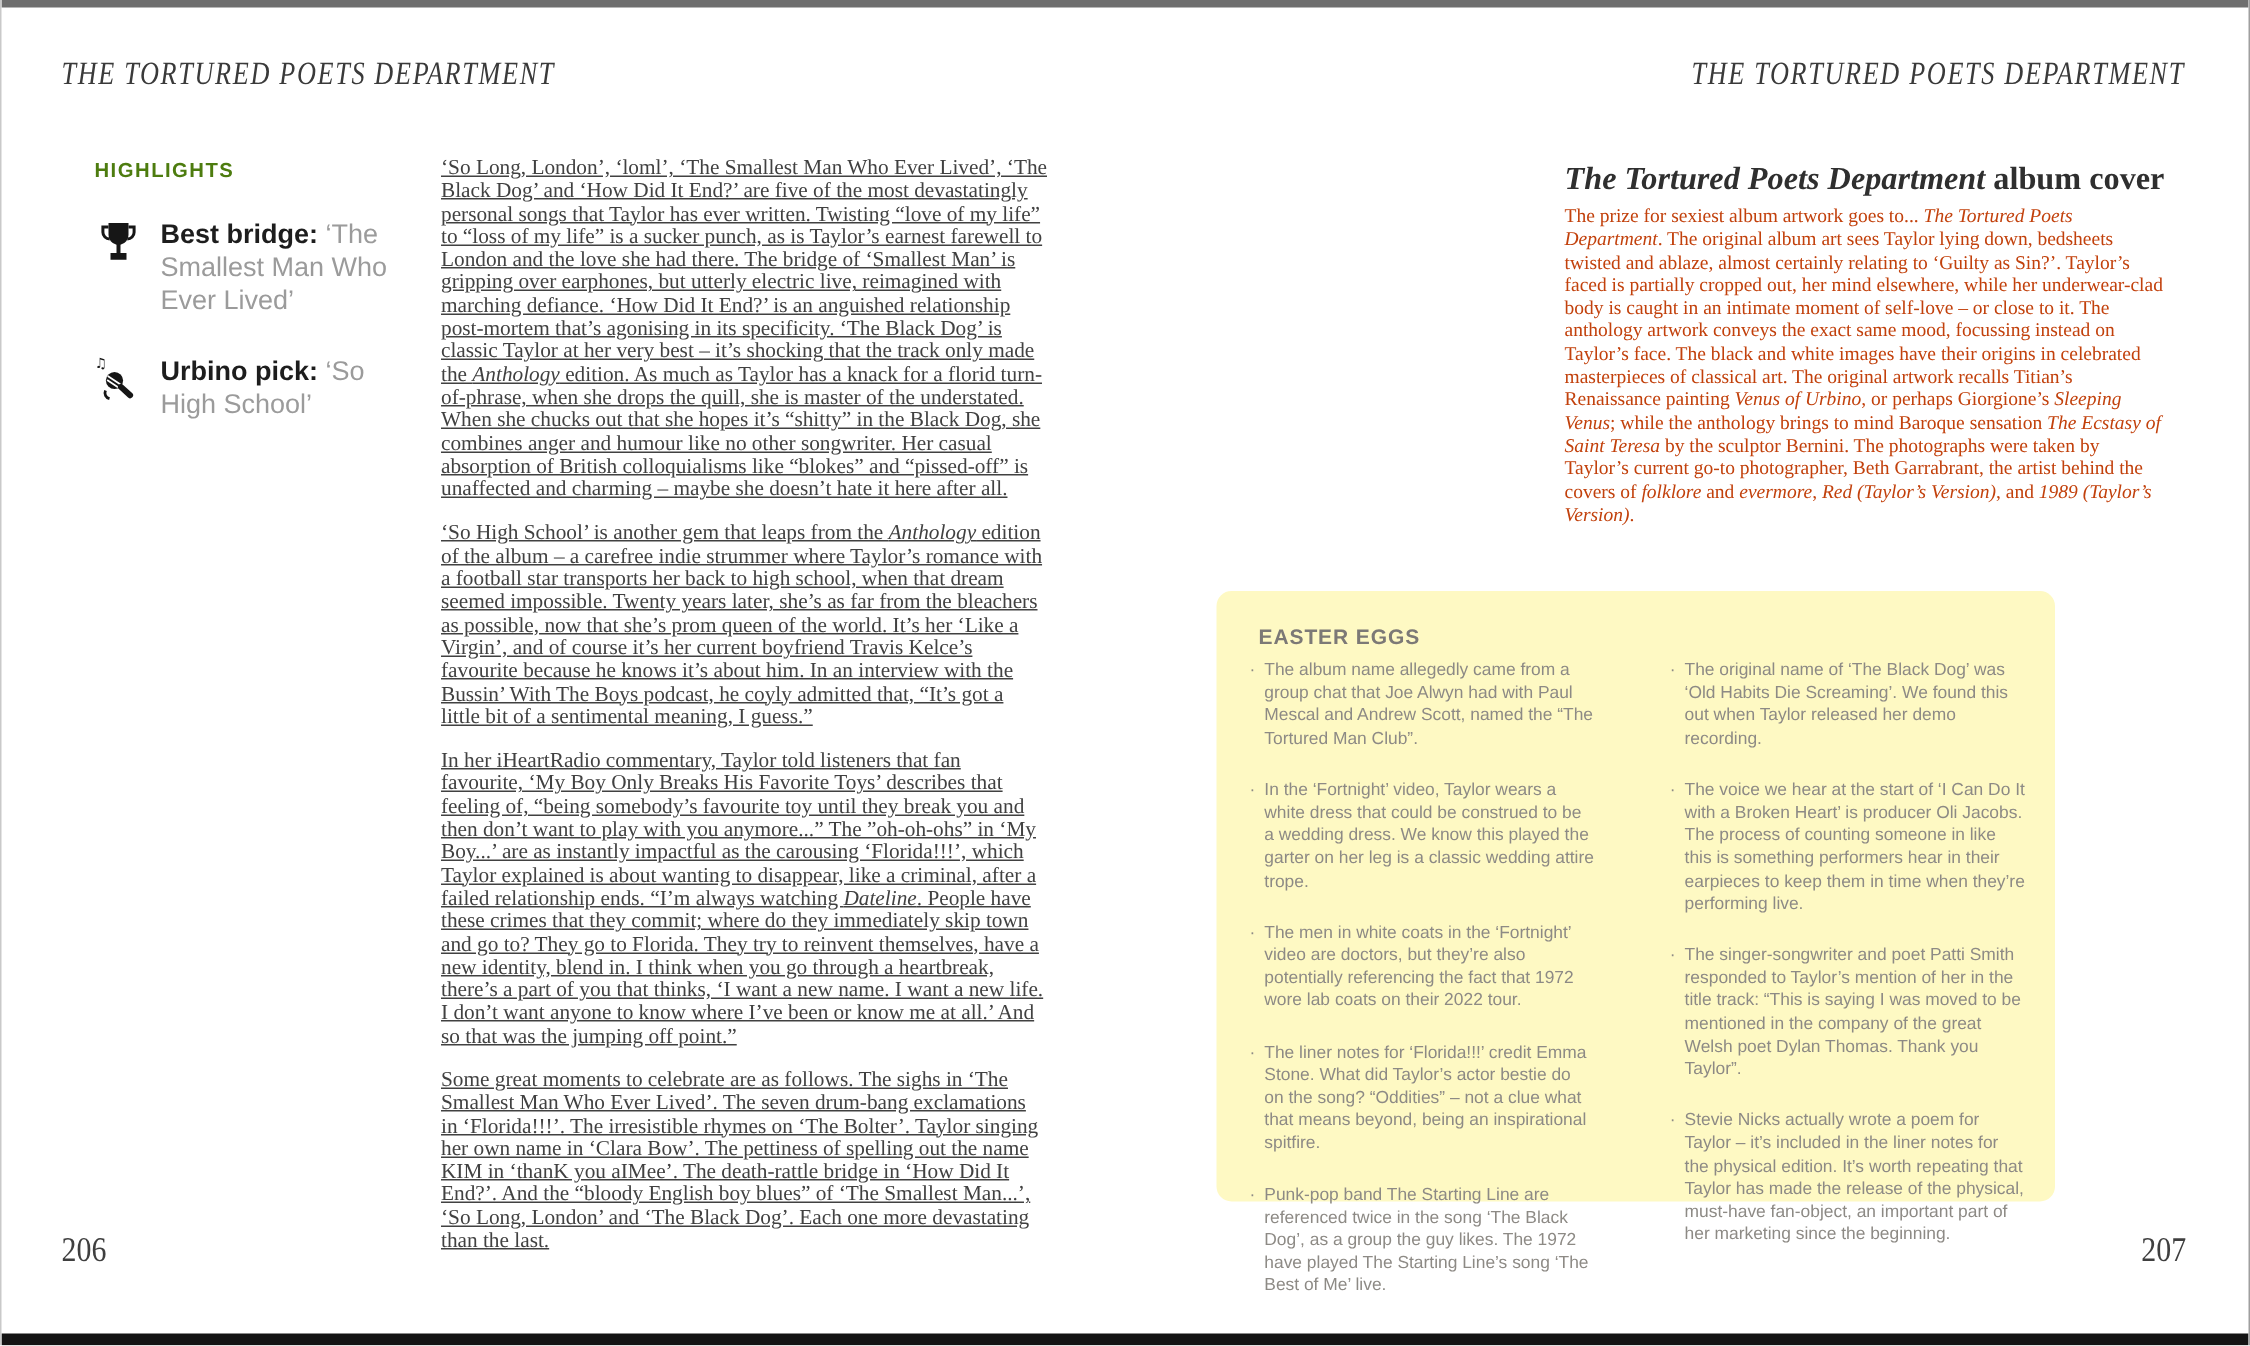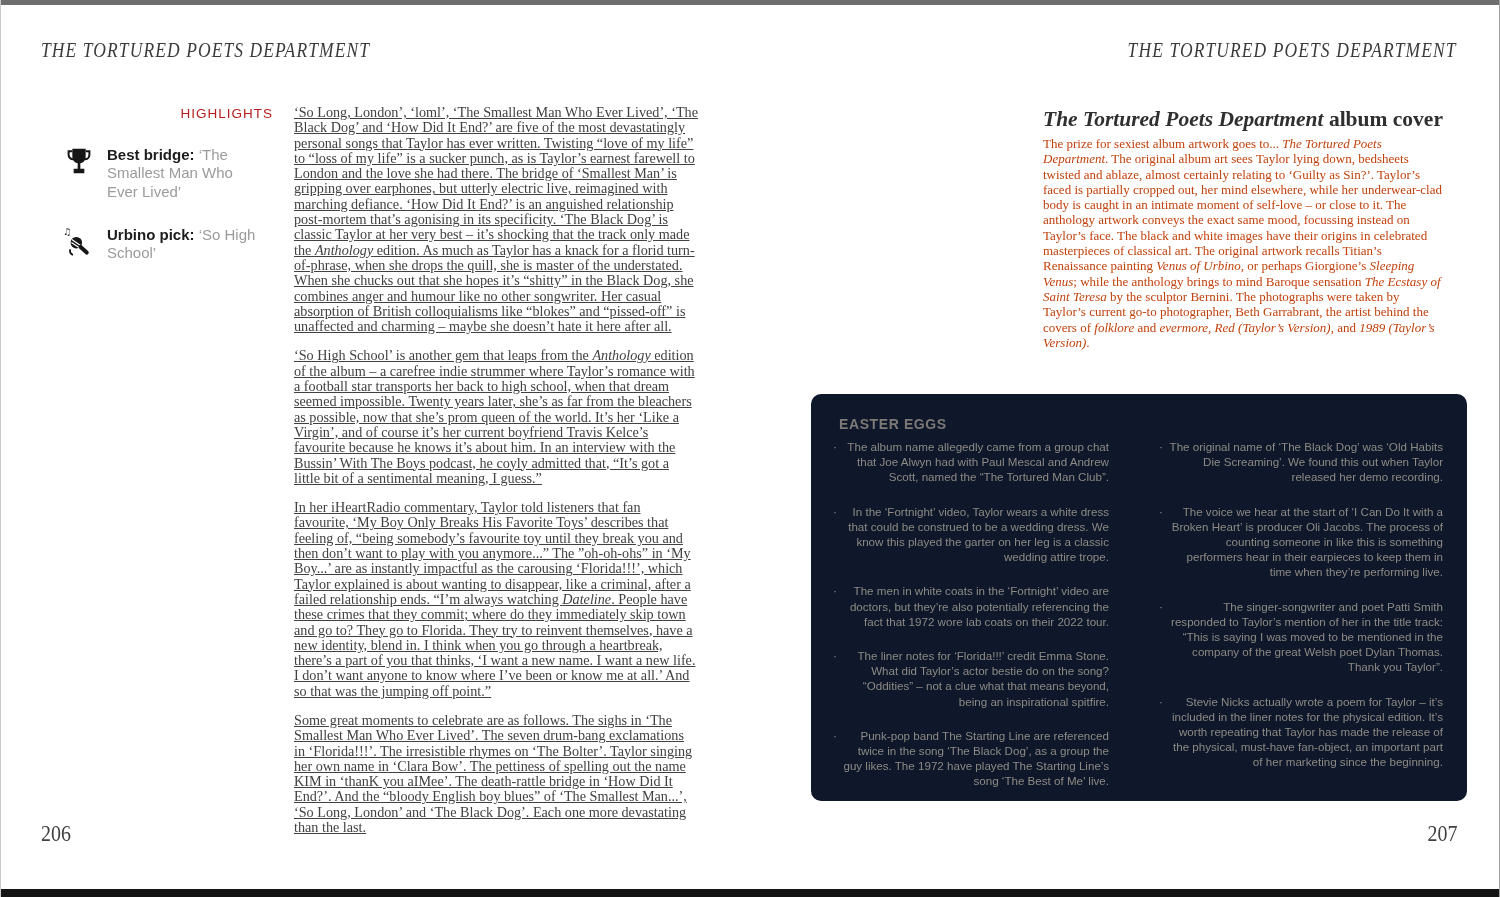--- a/index.html
+++ b/index.html
@@ -30,25 +30,25 @@
   }
   .running-head.left  { left: 40px;  transform: scale(0.92, 1.14); transform-origin: left top; }
   .running-head.right { right: 42px; transform: scale(0.92, 1.14); transform-origin: right top; }
 
   
   .highlights {
     position: absolute; left: 62px; top: 106px; width: 210px;
     font-family: "Liberation Sans", sans-serif;
   }
   .highlights-label {
-    color: #b91c1c; font-weight: normal; font-size: 13.5px; letter-spacing: 1px; text-align: right;
+    color: #4d7c0f; font-weight: bold; font-size: 13.5px; letter-spacing: 1px;
   }
   .hl-item { display: flex; gap: 12px; margin-top: 25px; align-items: flex-start; }
   .hl-icon { flex: 0 0 32px; width: 32px; height: 34px; }
-  .hl-text { width: 152px; font-size: 15px; line-height: 1.22; }
+  .hl-text { width: 152px; font-size: 18px; line-height: 1.22; }
   .hl-label { font-weight: bold; color: #1d1d1d; }
   .hl-value { color: #9b9b9b; }
 
   
   .article {
     position: absolute; left: 293px; top: 105px; width: 404px;
     font-size: 14.2px; line-height: 15.3px; color: #414141;
     text-align: left;
     text-decoration: underline;
   }
@@ -60,35 +60,35 @@
     font-size: 21.5px; color: #2f2f2f; line-height: 1.1;
   }
   .rp-heading .it { font-style: italic; }
   .rp-intro {
     position: absolute; left: 1042px; top: 136px; width: 400px;
     font-size: 13px; line-height: 15.3px; color: #c2410c;
   }
 
   
   .egg-box {
-    position: absolute; left: 810px; top: 394px; width: 656px; height: 407px;
-    background: #0f172a; border-radius: 10px;
+    position: absolute; left: 810px; top: 394px; width: 559px; height: 407px;
+    background: #fef9c3; border-radius: 10px;
     font-family: "Liberation Sans", sans-serif;
     box-sizing: border-box; padding: 22px 20px 0 28px;
   }
   .egg-title {
     font-weight: bold; font-size: 14px; letter-spacing: 0.6px; color: #7c7976;
     margin-bottom: 7px;
   }
   .egg-cols { display: flex; gap: 28px; }
   .egg-col-left  { width: 276px; margin-left: -6px; }
   .egg-col-right { width: 284px; margin-left: 22px; }
   .egg { display: flex; gap: 6px; margin-bottom: 19px; }
   .egg .dot { color: #8d8a85; font-size: 11.6px; line-height: 15.2px; }
-  .egg-text { font-size: 11.6px; line-height: 15.2px; color: #8d8a85; text-align: right; }
+  .egg-text { font-size: 11.6px; line-height: 15.2px; color: #8d8a85; }
 
   .page-number {
     position: absolute; top: 820px;
     font-family: "Liberation Serif", serif;
     font-size: 21px; color: #3f3f3f;
     display: inline-block;
   }
   .page-number.left  { left: 40px;  transform: scale(0.95, 1.1); transform-origin: left top; }
   .page-number.right { right: 42px; transform: scale(0.95, 1.1); transform-origin: right top; }
 

